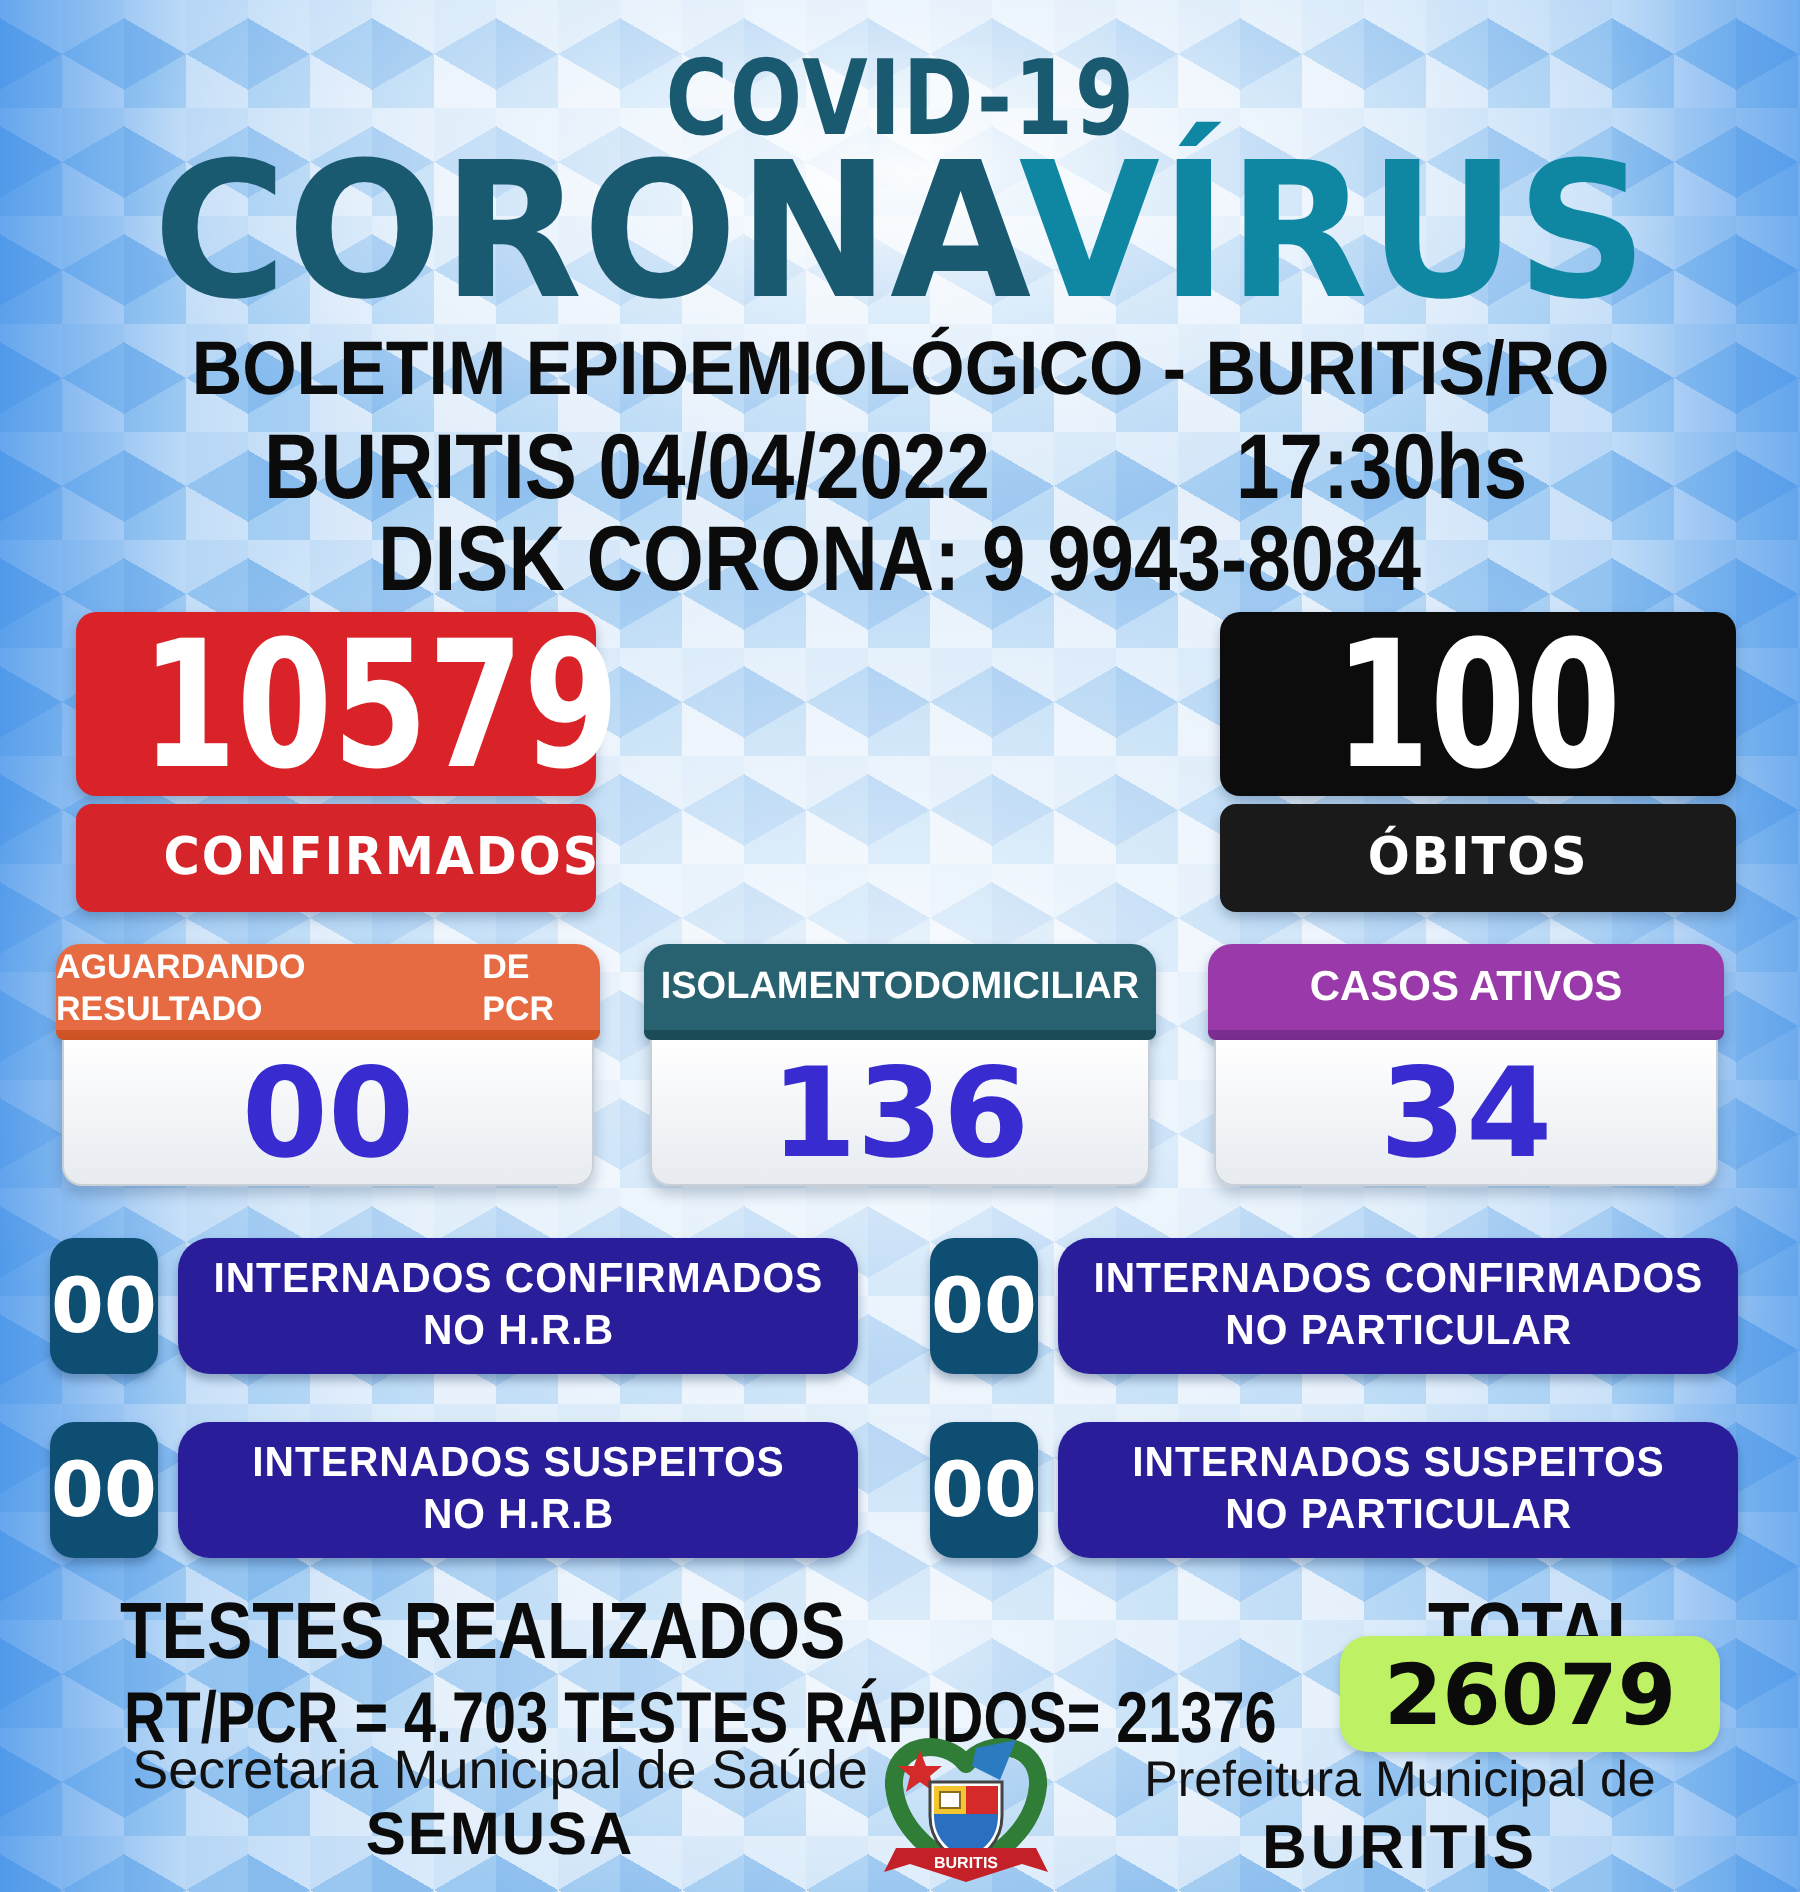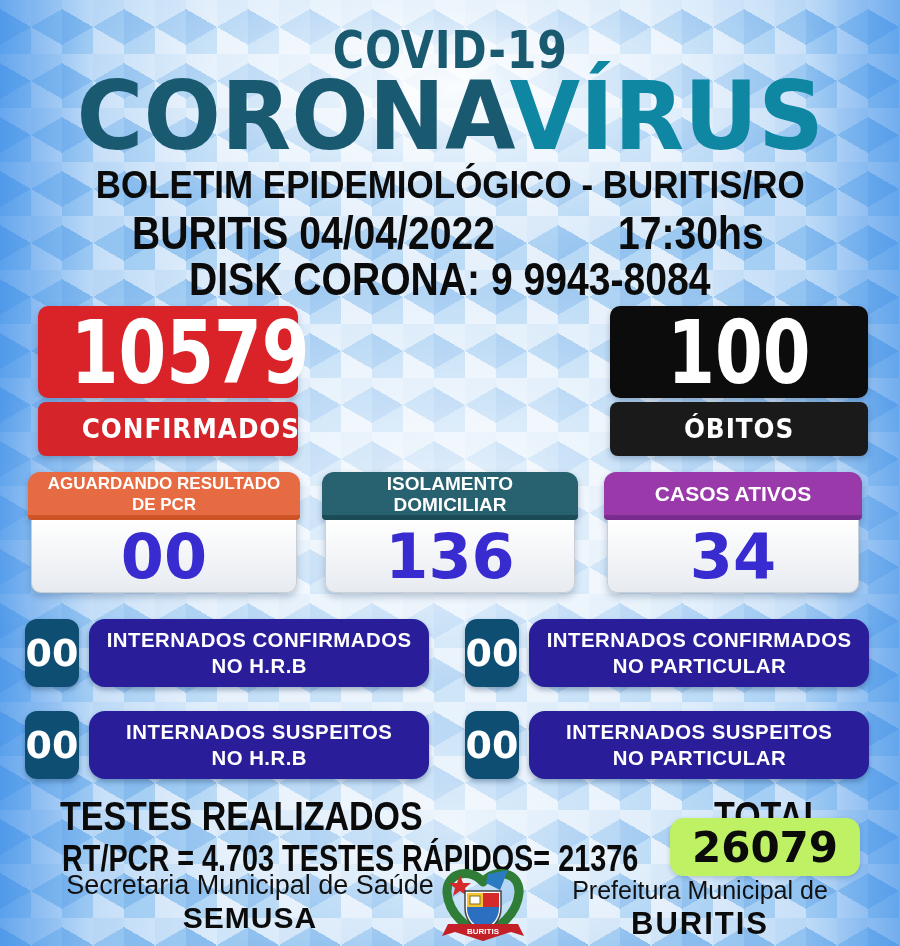--- a/index.html
+++ b/index.html
@@ -42,21 +42,21 @@
     box-shadow:0 3px 6px rgba(20,50,90,.28);}
   .bcard .numbox span{font-family:"DejaVu Sans",sans-serif;font-weight:700;color:#fff;font-size:88px;
     transform:scaleX(.78);white-space:nowrap;}
   .bcard .lblbox{margin-top:4px;height:54px;border-radius:8px;display:flex;align-items:center;justify-content:center;
     box-shadow:0 3px 6px rgba(20,50,90,.28);}
   .bcard .lblbox span{font-family:"DejaVu Sans",sans-serif;font-weight:700;color:#fff;font-size:26px;
     letter-spacing:1px;transform:scaleX(.95);white-space:nowrap;}
 
   
   .scard{position:absolute;top:472px;}
-  .shead{height:43px;border-radius:12px 12px 4px 4px;display:flex;flex-direction:column;
+  .shead{height:43px;border-radius:12px 12px 4px 4px;display:flex;
     align-items:center;justify-content:center;color:#fff;font-weight:700;font-size:19px;line-height:21px;
     border-bottom:5px solid #000;box-shadow:0 3px 6px rgba(20,50,90,.3);}
   .shead div:empty{display:none;}
   .sbody{margin:0 3px;height:72px;border:1px solid #c9cfd6;border-top:none;border-radius:0 0 10px 10px;
     background:linear-gradient(180deg,#ffffff 0%,#f2f4f7 55%,#e7ebf0 100%);
     display:flex;align-items:center;justify-content:center;box-shadow:0 4px 7px rgba(20,50,90,.25);}
   .sbody span{font-family:"DejaVu Sans",sans-serif;font-weight:700;font-size:62px;}
 
   
   .hosp{position:absolute;display:flex;gap:10px;}

